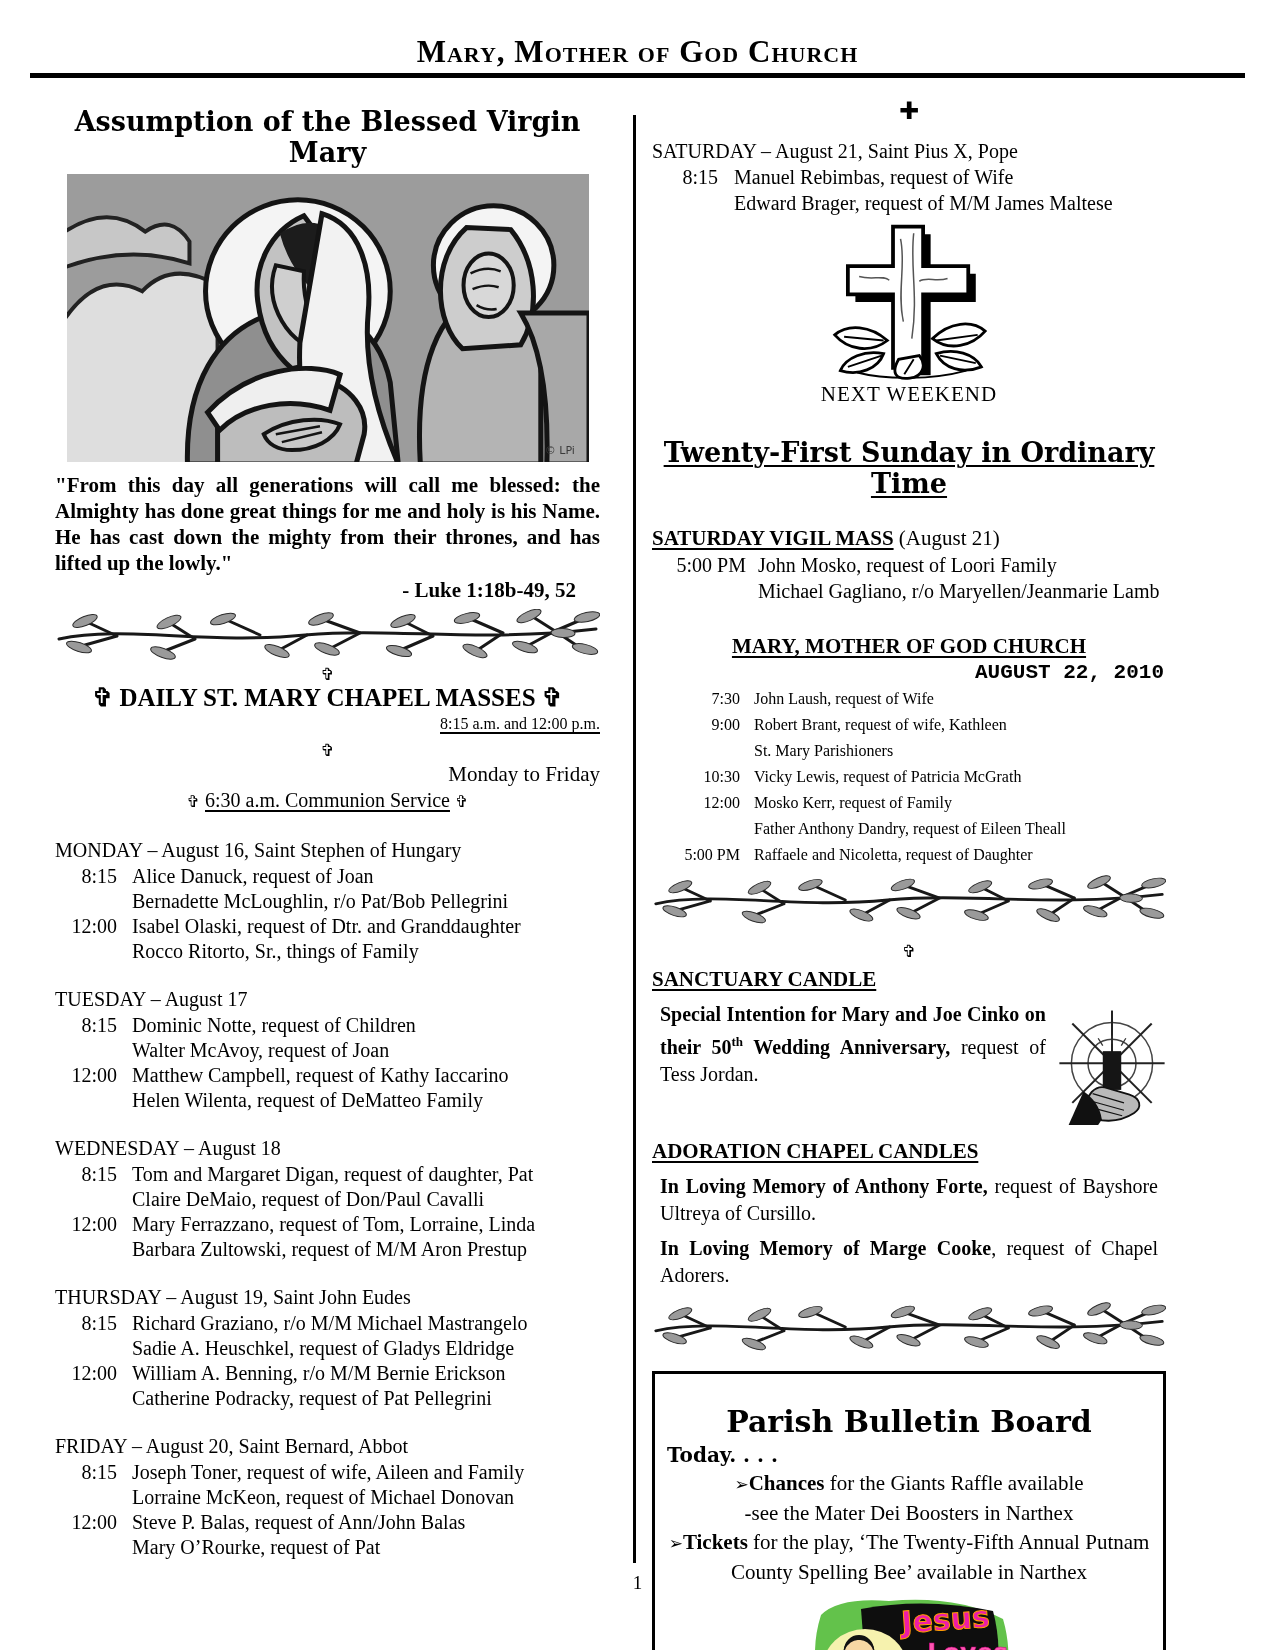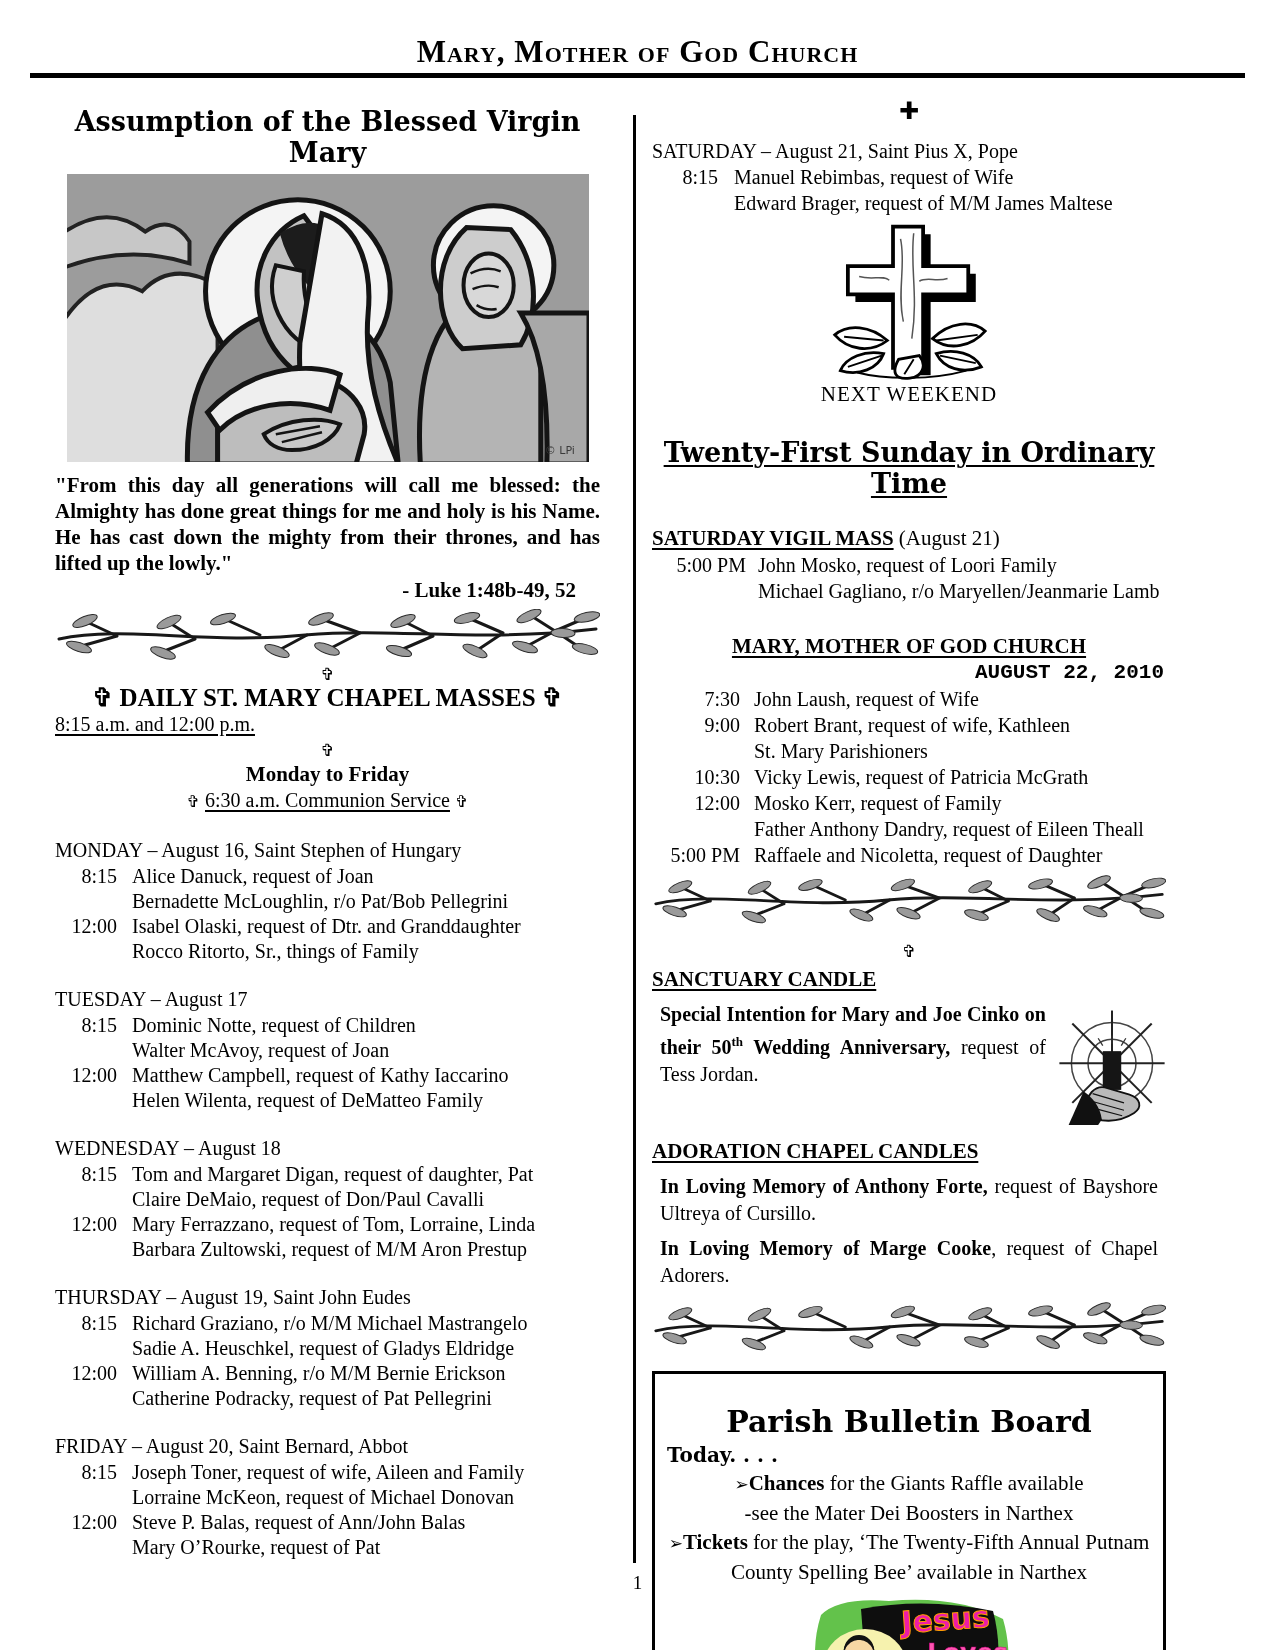--- a/index.html
+++ b/index.html
@@ -22,22 +22,22 @@
   .u{text-decoration:underline;text-decoration-thickness:2px;text-underline-offset:3px;}
 
   
   .assumption-title{font-size:27px;text-align:center;margin:2px 0 6px 0;}
   .assumption-art{display:block;width:522px;height:288px;margin:0 auto;}
   .quote{font-weight:bold;font-size:21px;line-height:26px;text-align:justify;margin:10px 0 2px 0;}
   .quote-attr{font-weight:bold;font-size:21px;text-align:right;margin:2px 24px 0 0;}
   .vine-art{display:block;width:100%;height:52px;margin-top:6px;}
   .cross-line{text-align:center;font-family:"DejaVu Sans",sans-serif;font-size:17px;line-height:22px;margin-top:2px;}
   .chapel-title{font-weight:bold;font-size:25px;text-align:center;line-height:26px;}
-  .chapel-times{font-size:20px;text-align:left;line-height:26px;}
-  .chapel-days{font-weight:bold;font-size:21px;text-align:center;line-height:26px;}
+  .chapel-times{font-size:16px;text-align:right;line-height:26px;}
+  .chapel-days{font-weight:normal;font-size:21px;text-align:right;line-height:26px;}
   .chapel-communion{font-size:20px;text-align:center;line-height:26px;}
   .cr{font-family:"DejaVu Sans",sans-serif;font-size:16px;}
 
   .day-block{margin-top:23px;font-size:20px;line-height:25px;}
   .day-heading{margin-bottom:1px;}
   .mass-entry{display:grid;grid-template-columns:62px 1fr;column-gap:15px;}
   .mass-entry .time{text-align:right;white-space:nowrap;}
 
   
   .heavy-cross{text-align:center;font-family:"DejaVu Sans",sans-serif;
@@ -47,21 +47,21 @@
   .r-day-heading{font-size:20px;line-height:26px;}
   .crossleaves-art{display:block;width:218px;height:158px;margin:6px auto 0 auto;}
   .next-weekend{text-align:center;font-size:21px;letter-spacing:1px;margin-top:2px;}
   .sunday-title{font-size:27px;text-align:center;margin:30px 0 0 0;}
   .vigil-heading{font-size:21px;margin-top:26px;line-height:27px;}
   .vigil-heading b{font-size:21px;}
   .v-entry{display:grid;grid-template-columns:94px 1fr;column-gap:12px;font-size:20px;line-height:26px;}
   .v-entry .time{text-align:right;white-space:nowrap;}
   .church-title{text-align:center;font-weight:bold;font-size:21px;margin-top:30px;}
   .church-date{text-align:right;font-weight:bold;font-size:21px;margin:2px 2px 2px 0;font-family:Liberation Mono, monospace;}
-  .s-entry{display:grid;grid-template-columns:88px 1fr;column-gap:14px;font-size:20px;line-height:26px;}
+  .s-entry{display:grid;grid-template-columns:88px 1fr;column-gap:14px;font-size:16px;line-height:26px;}
   .s-entry .time{text-align:right;white-space:nowrap;}
   .sec-title{font-weight:bold;font-size:21px;line-height:27px;margin-top:4px;}
   .body-par{font-size:20px;line-height:27px;text-align:justify;margin:8px;}
   .candle-art{float:right;width:120px;height:120px;margin:4px -14px -26px 6px;}
   sup{font-size:13px;font-weight:bold;} .gap38{height:38px;}
 
   
   .bulletin-box{border:3px solid #000;margin-top:18px;padding:22px 10px 10px 10px;}
   .bulletin-title{text-align:center;font-size:30px;margin:8px 0 2px 0;}
   .bulletin-today{font-size:20px;margin:4px 0 2px 2px;}
@@ -131,21 +131,21 @@
       <path d="M208,92 q-10,28 6,56 q8,14 20,22 l16,-8 q-16,-32 -14,-64 Z" fill="#cfcfcf" stroke="#141414" stroke-width="4"></path>
       <path d="M254,40 C292,52 304,96 300,140 C296,186 306,236 330,292 L248,292 C236,250 230,210 232,170 Z" fill="#f2f2f2" stroke="#141414" stroke-width="5"></path>
       <path d="M150,250 C170,214 214,196 252,206 C284,214 300,238 296,262 L288,292 L150,292 Z" fill="#bdbdbd" stroke="#141414" stroke-width="5"></path>
       <path d="M140,240 C180,196 240,188 272,202 L262,238 C222,224 178,232 152,258 Z" fill="#efefef" stroke="#141414" stroke-width="5"></path>
       <path d="M196,262 C220,246 252,244 272,252 C266,268 246,278 224,278 C210,278 200,272 196,262 Z" fill="#c9c9c9" stroke="#141414" stroke-width="4"></path>
       <path d="M208,262 l44,-8 M214,270 l40,-10" stroke="#141414" stroke-width="2.5" fill="none"></path>
       <text x="506" y="282" font-size="11" fill="#3a3a3a" text-anchor="end" font-family="DejaVu Sans">© LPi</text>
     </svg>
 
     <p class="quote">"From this day all generations will call me blessed: the Almighty has done great things for me and holy is his Name.  He has cast down the mighty from their thrones, and has lifted up the lowly."</p>
-    <p class="quote-attr">- Luke 1:48b-49, 52</p>
+    <p class="quote-attr">- Luke 1:18b-49, 52</p>
 
     <svg class="vine-art">
         <use href="#vine"></use>
       </svg>
 
     <div class="cross-line">✞</div>
     <div class="chapel-title">✞ DAILY ST. MARY CHAPEL MASSES ✞</div>
     <div class="chapel-times u">8:15 a.m. and 12:00 p.m.</div>
     <div class="cross-line">✞</div>
     <div class="chapel-days">Monday to Friday</div>

